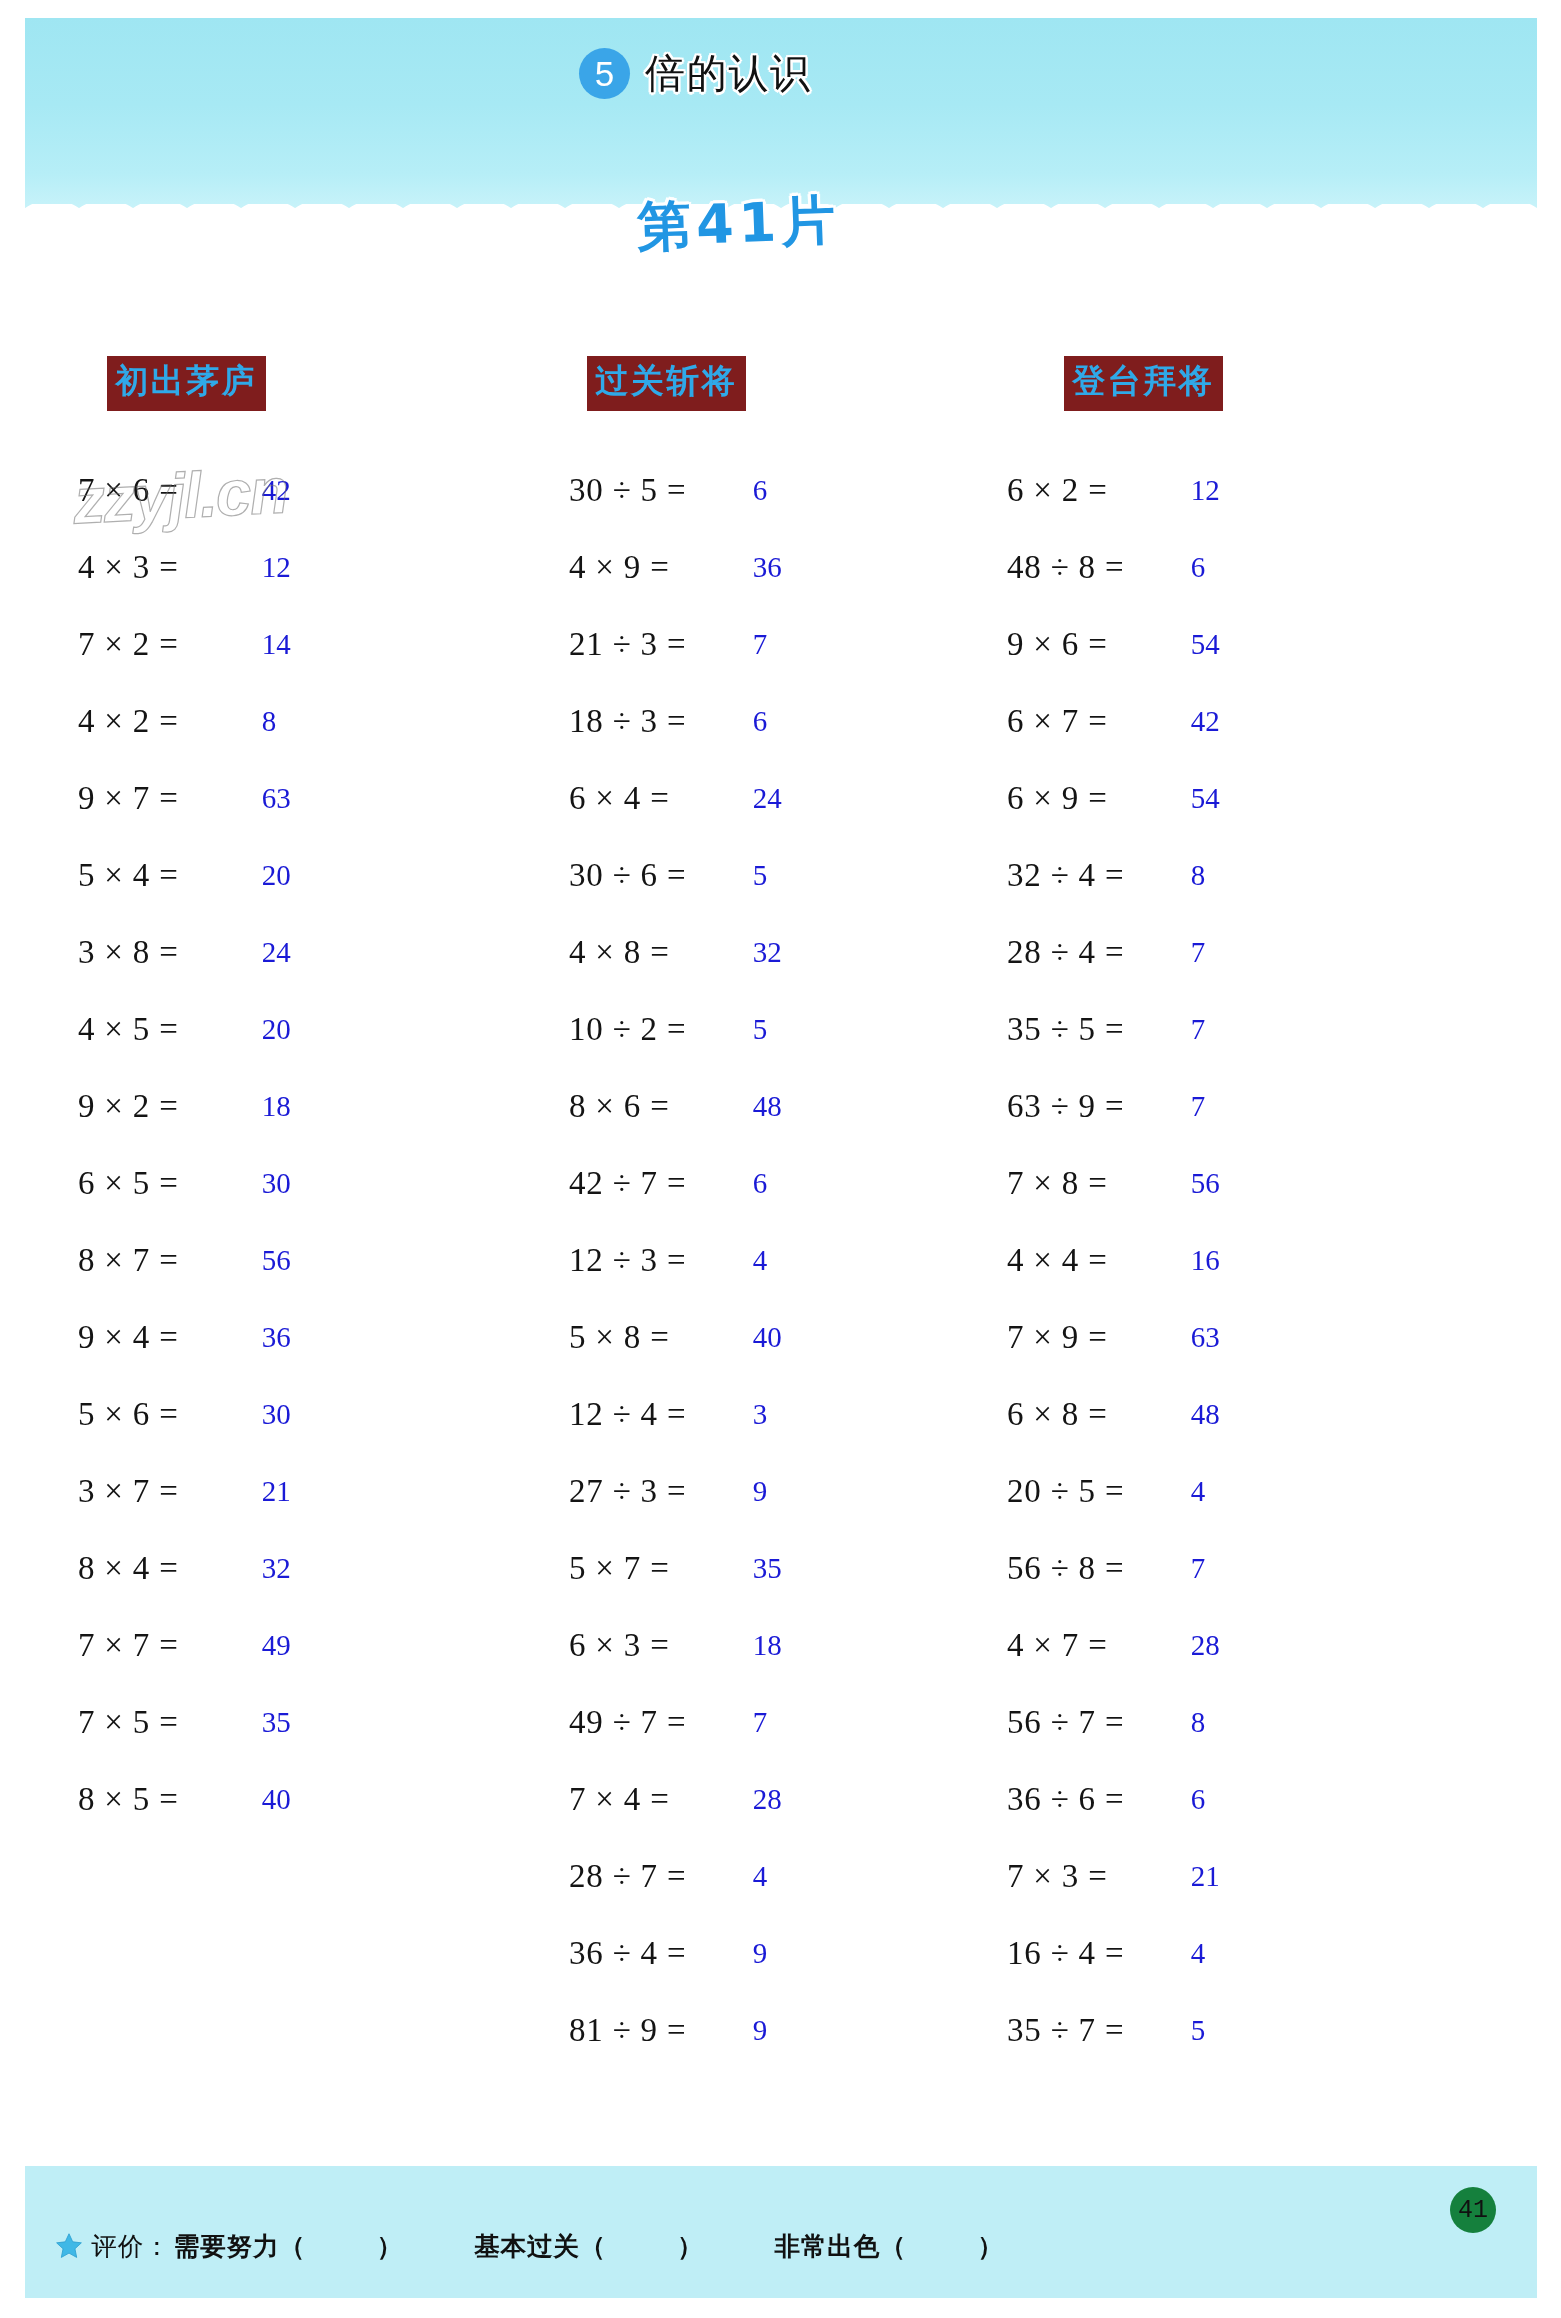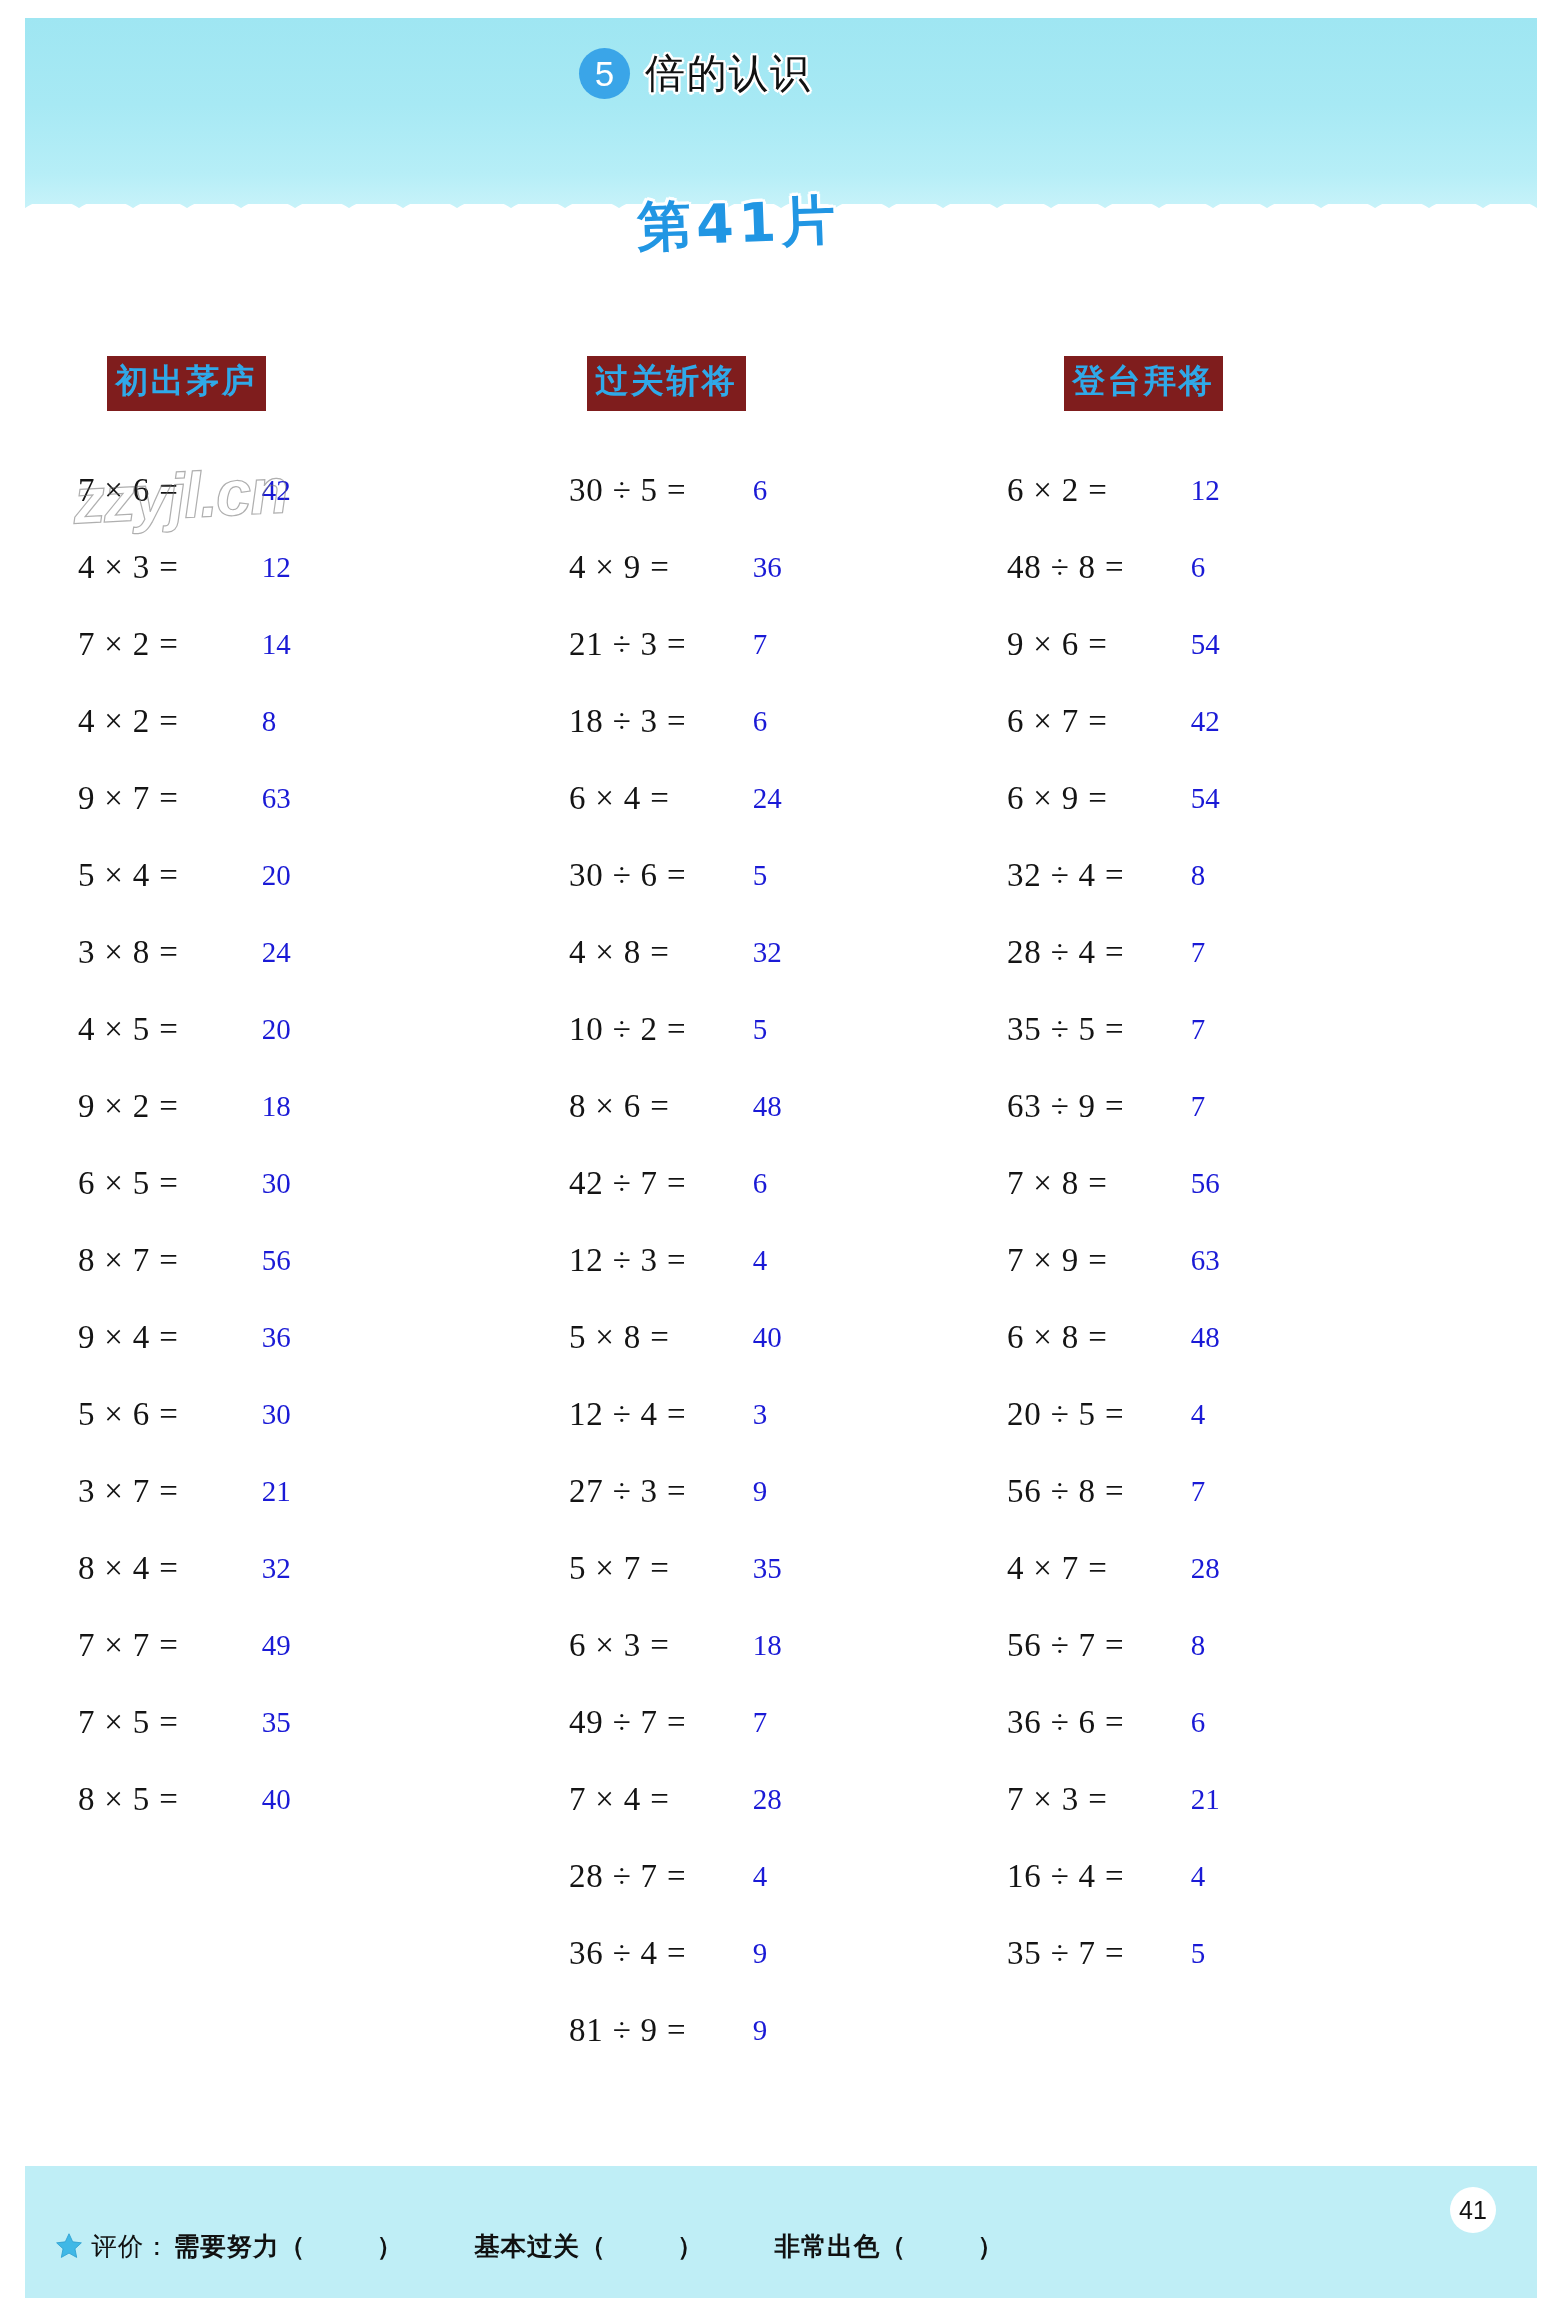--- a/index.html
+++ b/index.html
@@ -218,25 +218,25 @@
     display: inline-block;
     min-width: 71px;
   }
   .page-num {
     position: absolute;
     right: 41px;
     top: 21.5px;
     width: 46px;
     height: 46px;
     border-radius: 50%;
-    background: #ffffff;
+    background: #15803d;
     display: flex;
     align-items: center;
     justify-content: center;
-    font-family: Liberation Sans, sans-serif;
+    font-family: Liberation Mono, monospace;
     font-size: 25px;
     color: #111111;
   }
 </style>
 </head>
 <body>
 
 <div class="page">
 
   <div class="header-band">
@@ -450,20 +450,24 @@
           <span class="lhs">35 ÷ 5 =</span>
           <span class="ans">7</span>
         </div>
         <div class="prob">
           <span class="lhs">63 ÷ 9 =</span>
           <span class="ans">7</span>
         </div>
         <div class="prob">
           <span class="lhs">7 × 8 =</span>
           <span class="ans">56</span>
+        </div>
+        <div class="prob">
+          <span class="lhs">4 × 4 =</span>
+          <span class="ans">16</span>
         </div>
         <div class="prob">
           <span class="lhs">7 × 9 =</span>
           <span class="ans">63</span>
         </div>
         <div class="prob">
           <span class="lhs">6 × 8 =</span>
           <span class="ans">48</span>
         </div>
         <div class="prob">

